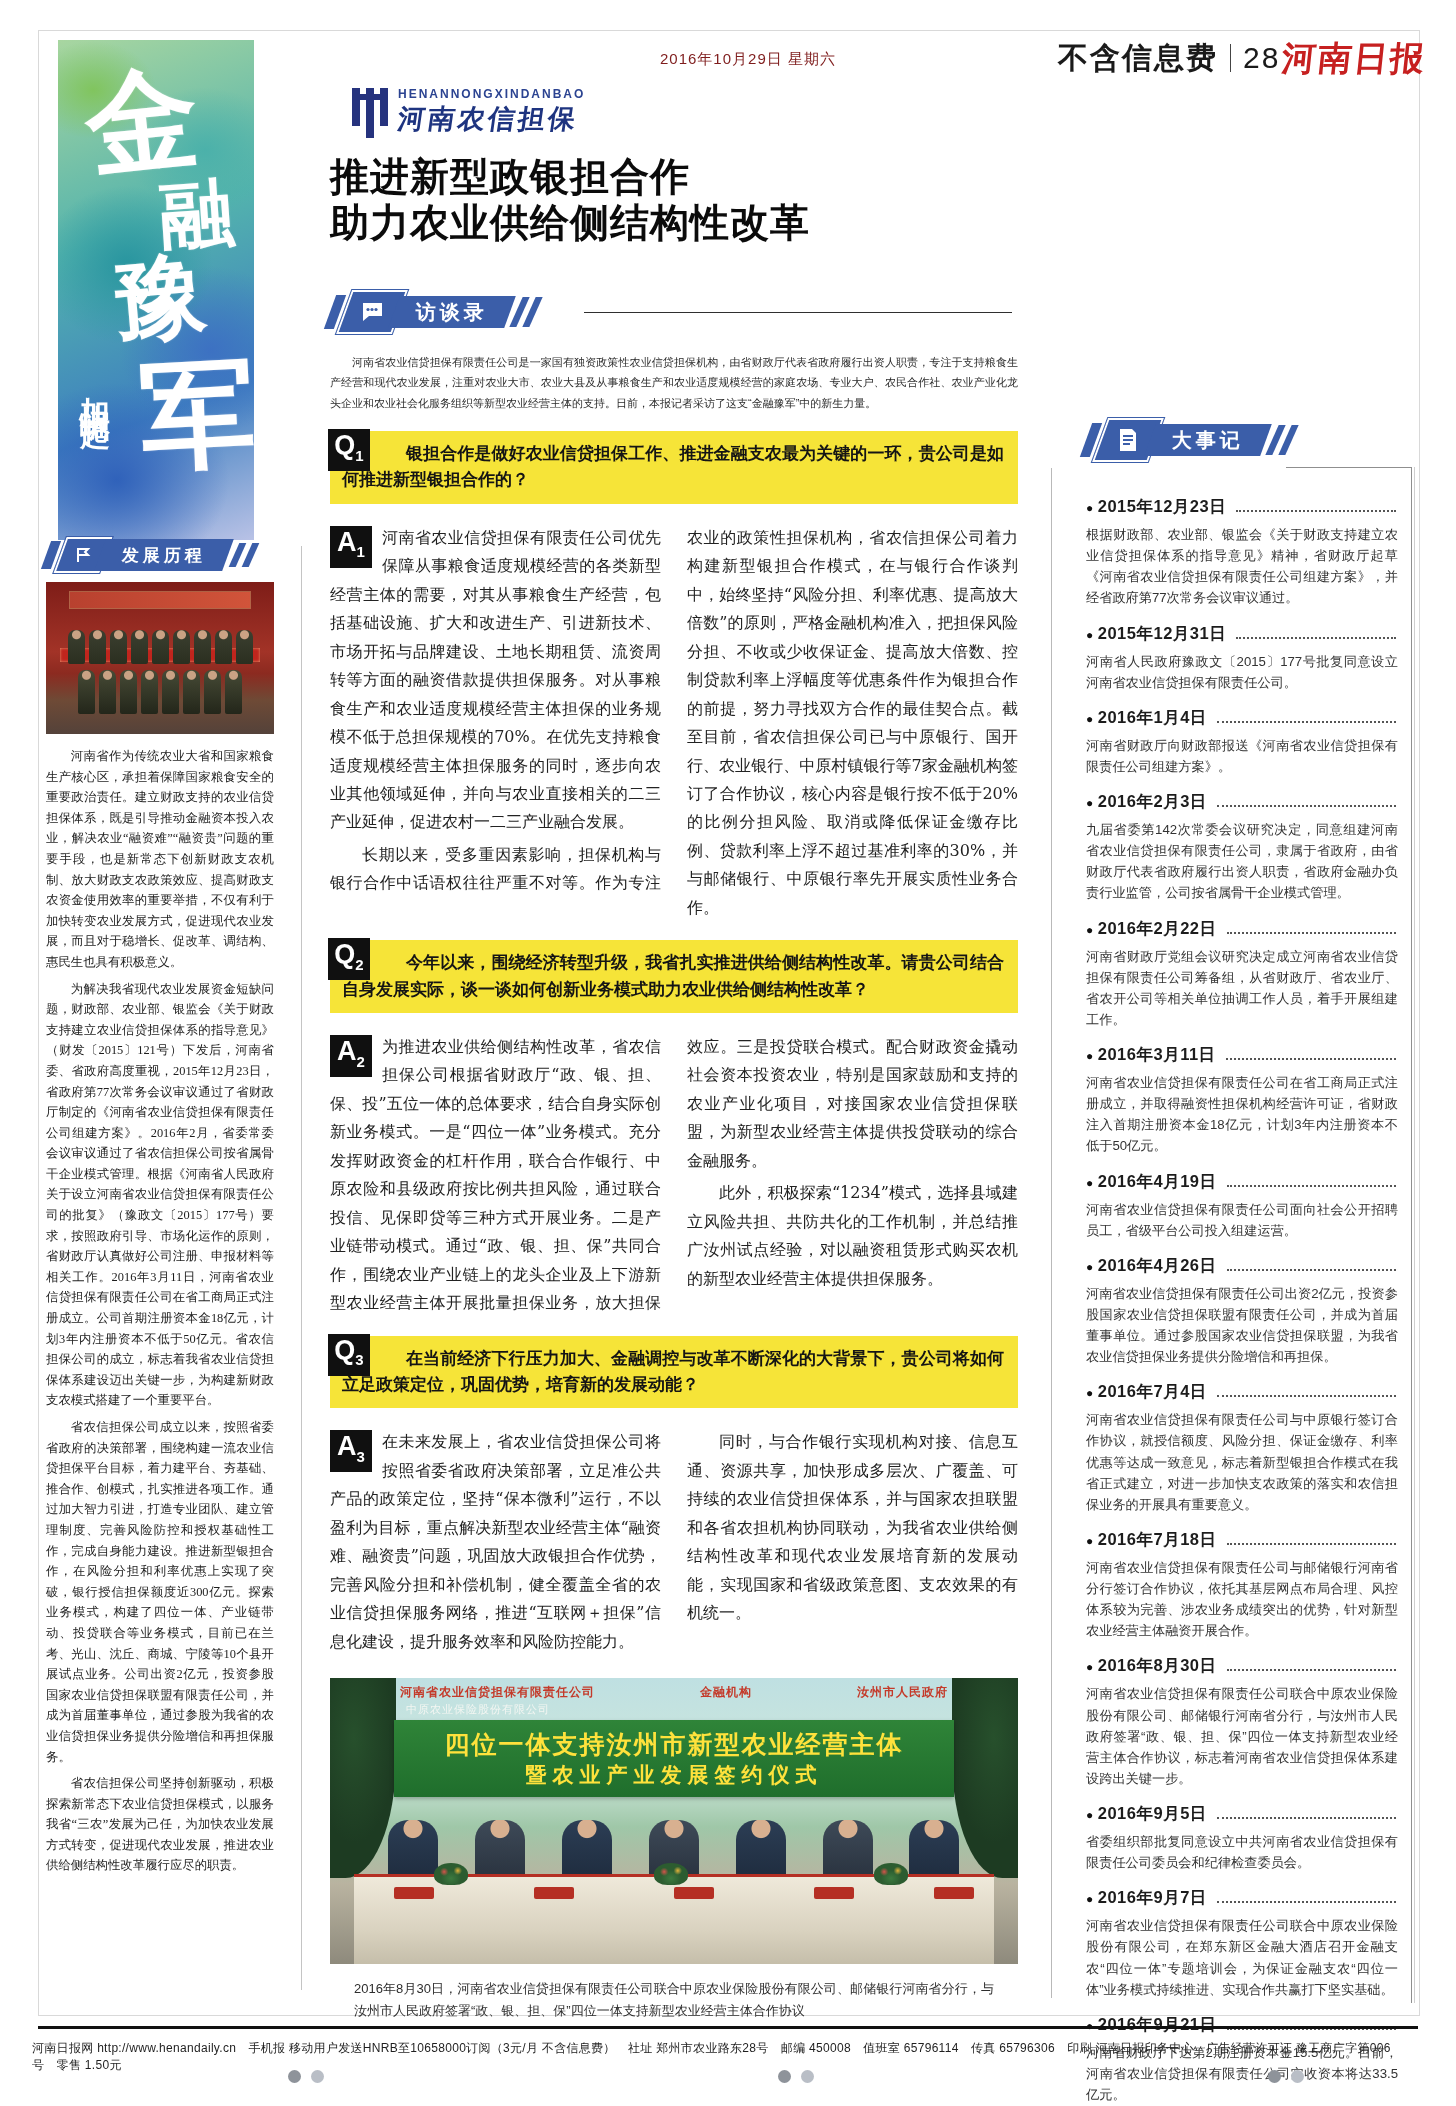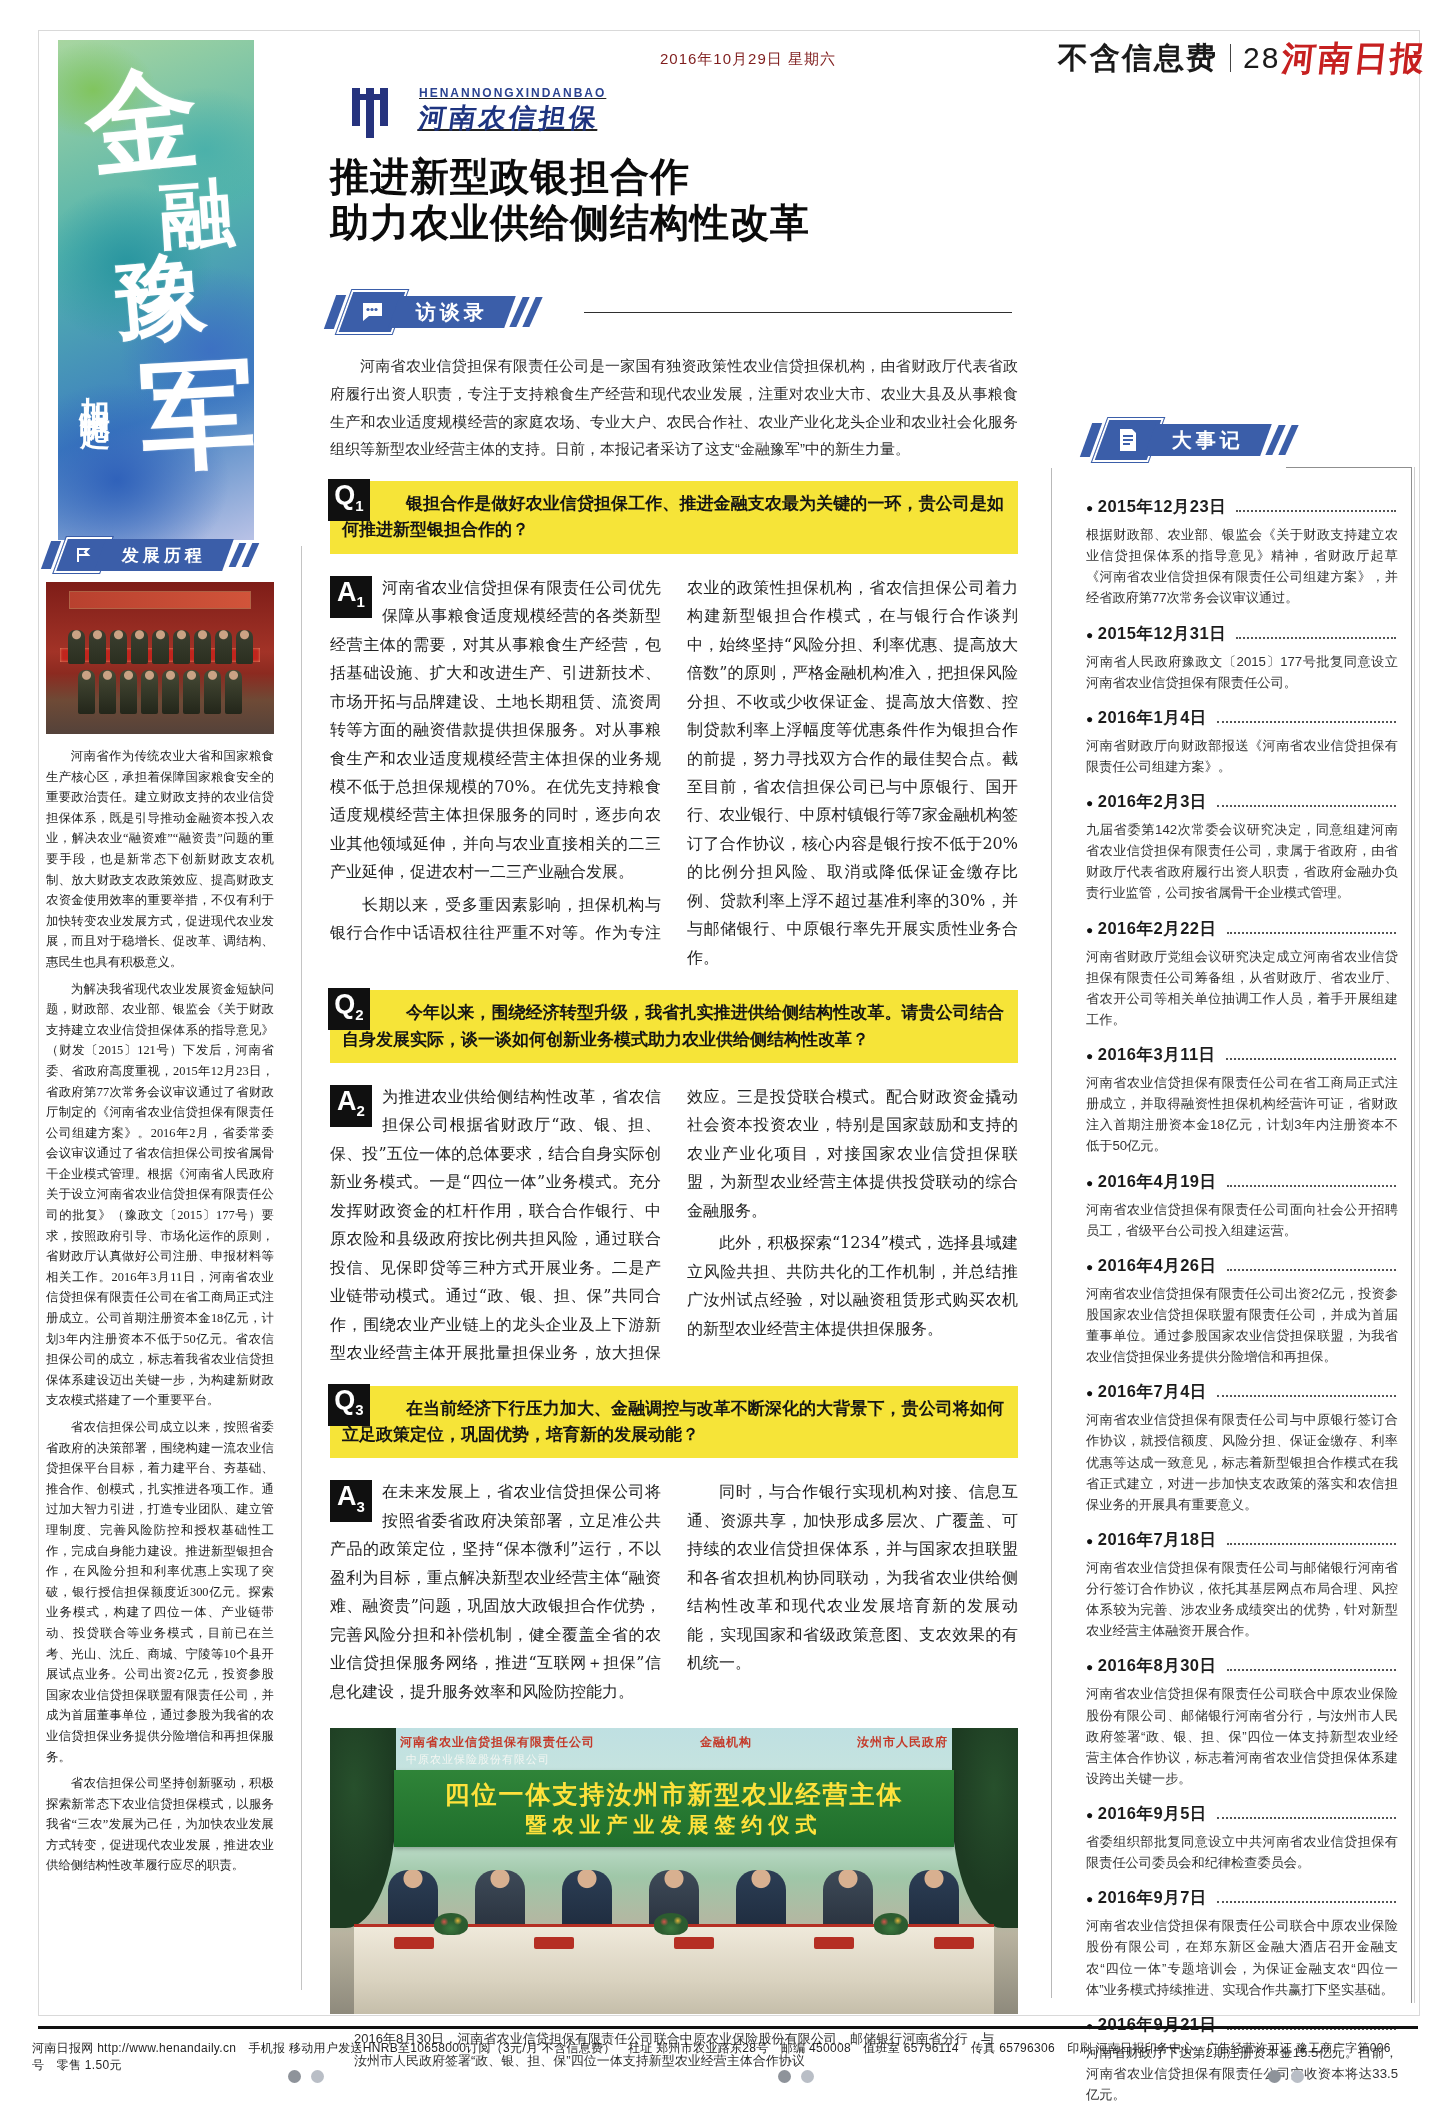--- a/index.html
+++ b/index.html
@@ -67,31 +67,31 @@
                  linear-gradient(#3c4030,#2b2f20);}
   .figs.row2 .fig{height:44px;background:radial-gradient(circle at 50% 12%, #caa284 4px, rgba(0,0,0,0) 5px),
                  linear-gradient(#474b36,#23261a);}
   .left-col .para{font-family:"Liberation Serif",serif;font-size:12.4px;line-height:1.66;color:#1d1d1d;
       text-align:justify;text-indent:2em;margin:0 0 6px 0;}
   .vline-left{position:absolute;left:301px;top:546px;width:1px;height:1444px;background:#c4c4c4;}
   .vline-right{position:absolute;left:1051px;top:468px;width:1px;height:1530px;background:#b9b9b9;}
 
   
   .center{position:absolute;left:330px;top:86px;width:688px;}
-  .brand{display:flex;align-items:flex-start;gap:29px;margin-left:16px;text-decoration:underline;}
+  .brand{display:flex;align-items:center;gap:8px;margin-left:16px;}
   .brand-mark{width:44px;height:52px;}
   .brand-texts{display:flex;flex-direction:column;}
   .brand-pinyin{color:#2b4391;font-size:12px;letter-spacing:2px;font-weight:700;}
   .brand-name{color:#1e3480;font-size:27px;font-weight:900;font-family:"Liberation Serif",serif;
       transform:skewX(-8deg);letter-spacing:3px;}
   .headline{margin-top:16px;font-family:"Liberation Serif",serif;font-weight:900;color:#0b0b0b;
       font-size:39px;line-height:1.18;letter-spacing:1px;}
   .ribbon-row{display:flex;align-items:center;margin-top:46px;}
   .ribbon-rule{flex:1;height:1px;background:#2f2f2f;margin-left:48px;margin-right:6px;}
-  .intro{margin-top:20px;font-size:15px;line-height:1.85;color:#2c2c2c;text-align:justify;text-indent:2em;}
+  .intro{margin-top:20px;font-size:11px;line-height:1.85;color:#2c2c2c;text-align:justify;text-indent:2em;}
 
   .question{position:relative;background:#f6e438;margin-top:18px;padding:10px 14px 10px 12px;}
   .question p{margin:0;font-size:17px;font-weight:700;line-height:1.55;color:#141414;text-align:justify;
       text-indent:64px;}
   .qa-badge{position:absolute;left:-2px;top:-2px;width:42px;height:42px;background:#101010;color:#fff;
       display:flex;align-items:flex-start;justify-content:center;font-weight:900;font-size:27px;
       font-family:"Liberation Sans",sans-serif;line-height:1.25;}
   .qa-badge sub{font-size:15px;align-self:flex-end;line-height:2.1;}
   .answer{margin-top:20px;column-count:2;column-gap:26px;}
   .answer .a-badge{float:left;width:42px;height:42px;background:#101010;color:#fff;display:flex;

